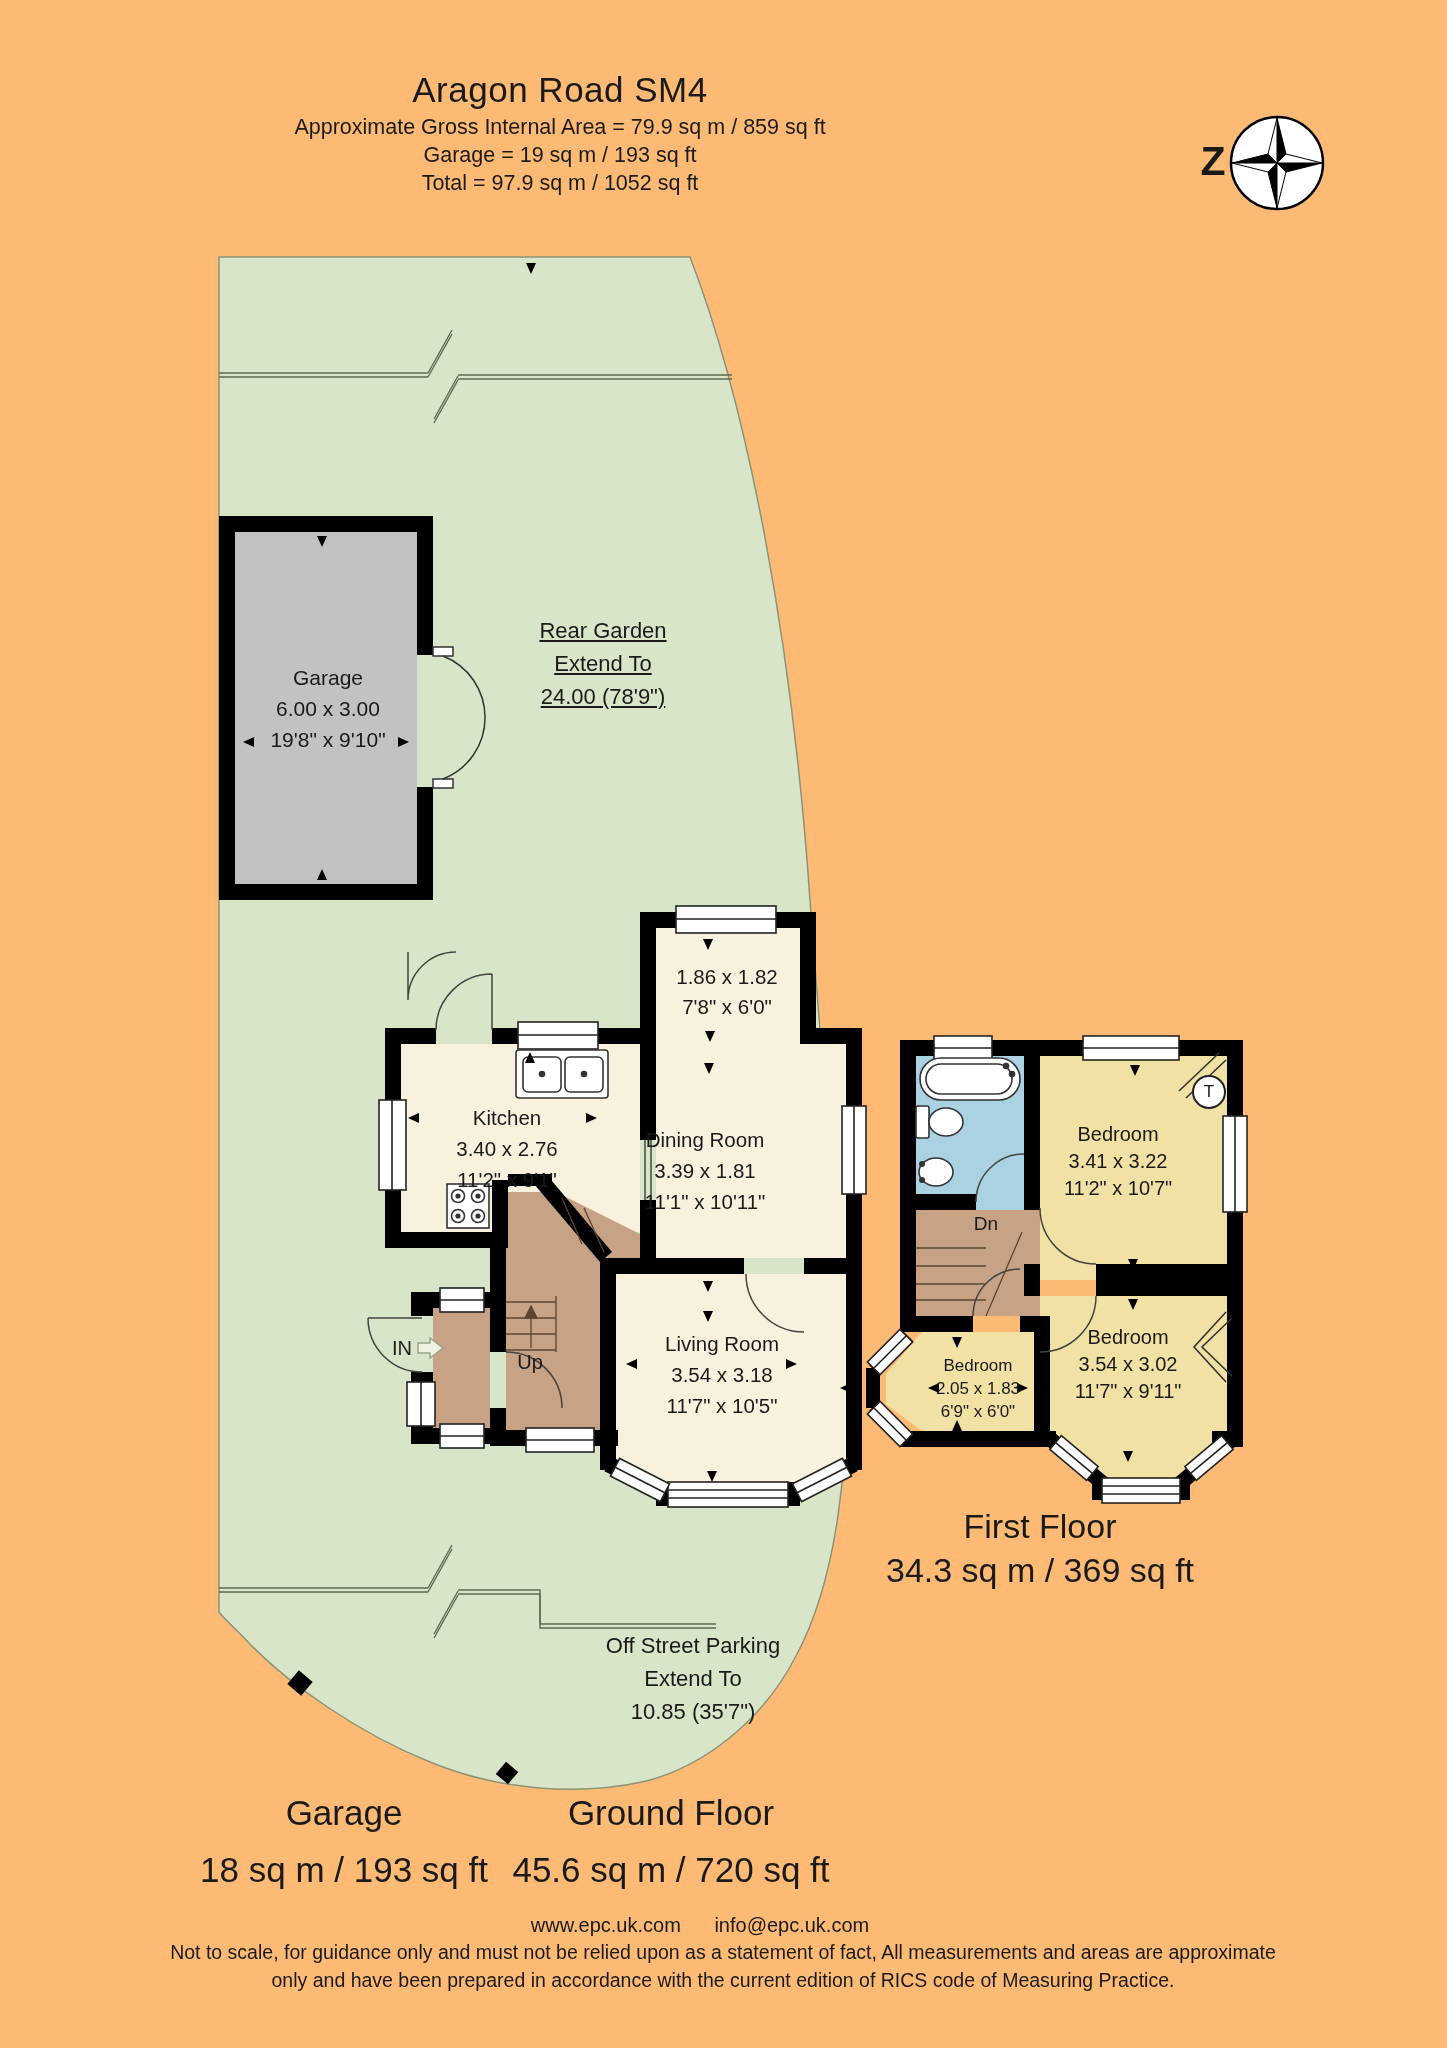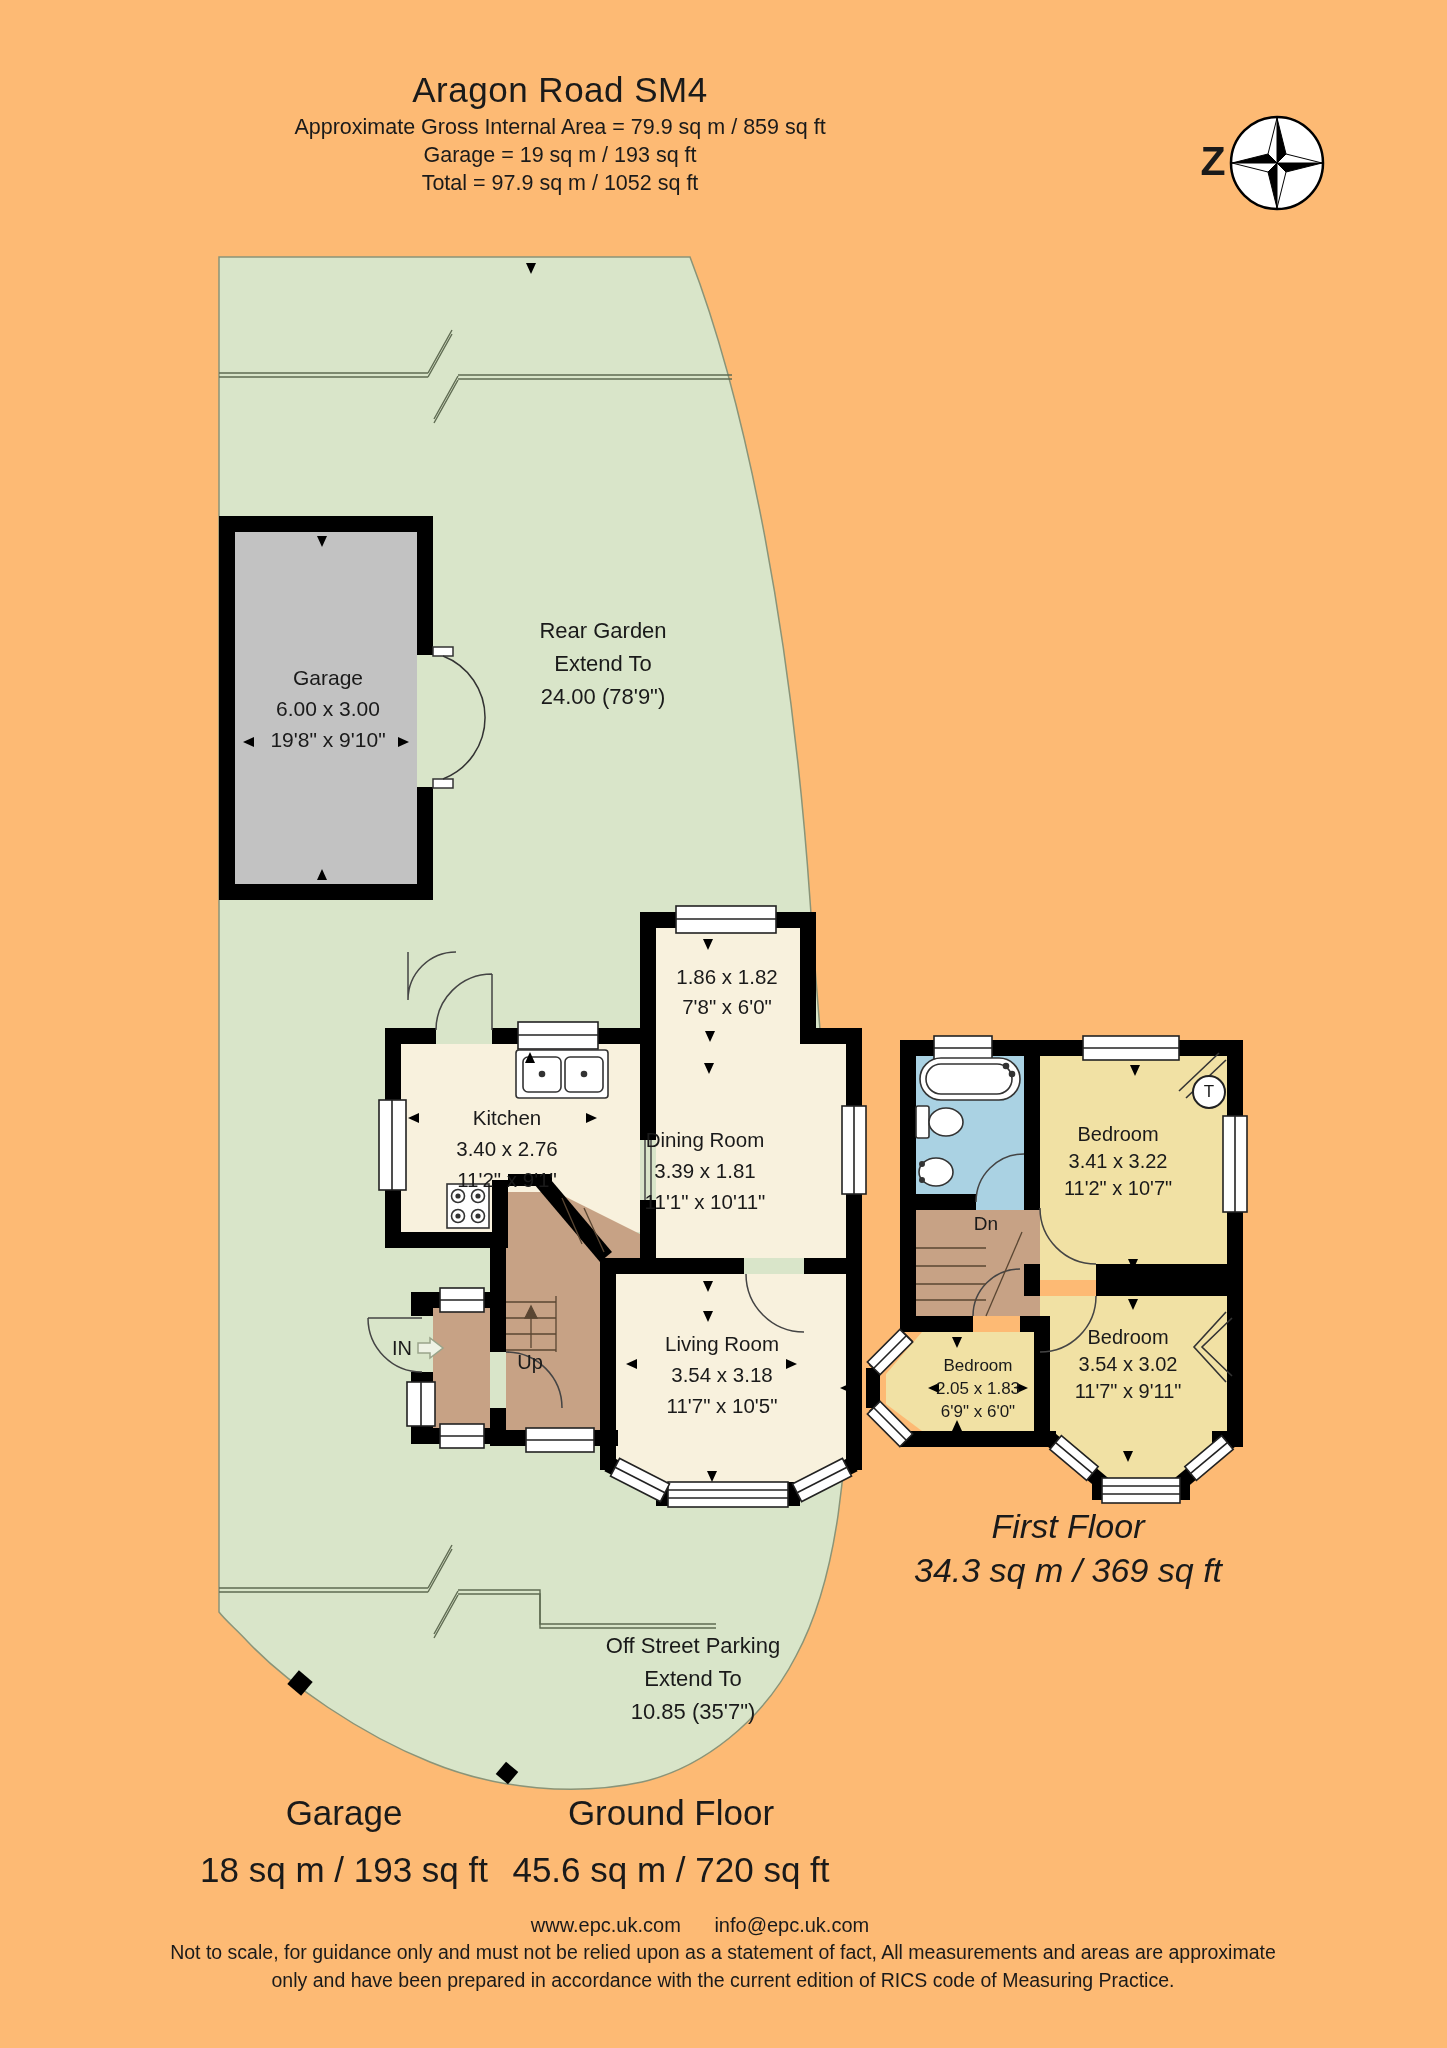--- a/index.html
+++ b/index.html
@@ -398,21 +398,21 @@
   </g>
 </svg>
 
 <div class="lbl title" style="left:560px;top:70px;">Aragon Road SM4</div>
 <div class="lbl hline" style="left:560px;top:113px;">Approximate Gross Internal Area = 79.9 sq m / 859 sq ft</div>
 <div class="lbl hline" style="left:560px;top:141px;">Garage = 19 sq m / 193 sq ft</div>
 <div class="lbl hline" style="left:560px;top:169px;">Total = 97.9 sq m / 1052 sq ft</div>
 
 <div class="lbl zletter" style="left:1213px;top:138px;">Z</div>
 
-<div class="lbl garden-t" style="left:603px;top:614px;">
+<div class="lbl garden-t" style="left:603px;top:614px;text-decoration:underline;">
   <div>Rear Garden</div>
   <div>Extend To</div>
   <div>24.00 (78'9")</div>
 </div>
 
 <div class="lbl room" style="left:328px;top:662px;font-size:21px;">
   <div>Garage</div>
   <div>6.00 x 3.00</div>
   <div>19'8" x 9'10"</div>
 </div>
@@ -462,21 +462,21 @@
   <div>3.54 x 3.02</div>
   <div>11'7" x 9'11"</div>
 </div>
 
 <div class="lbl garden-t" style="left:693px;top:1629px;">
   <div>Off Street Parking</div>
   <div>Extend To</div>
   <div>10.85 (35'7")</div>
 </div>
 
-<div class="lbl floor2" style="left:1068px;top:1504px;font-style:italic;">
+<div class="lbl floor2" style="left:1040px;top:1504px;">
   <div>First Floor</div>
   <div>34.3 sq m / 369 sq ft</div>
 </div>
 
 <div class="lbl floor" style="left:344px;top:1784px;">
   <div>Garage</div>
   <div>18 sq m / 193 sq ft</div>
 </div>
 
 <div class="lbl floor" style="left:671px;top:1784px;">

